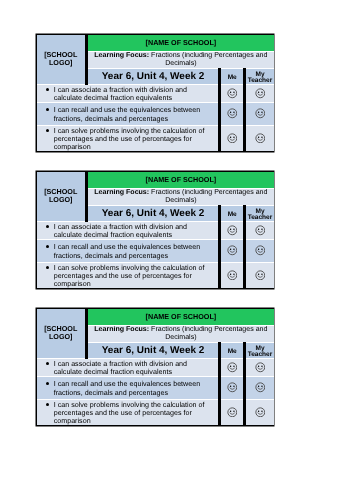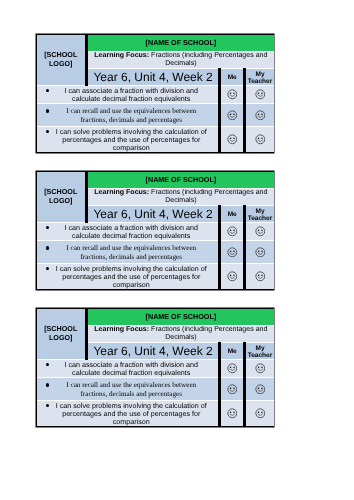--- a/index.html
+++ b/index.html
@@ -51,21 +51,21 @@
 
   col.c-logo    { width: 49.8px; }
   col.c-text    { width: 133.4px; }
   col.c-me      { width: 24.8px; }
   col.c-teacher { width: 29.3px; }
 
   tr.r-school { height: 16.3px; }
   tr.r-focus  { height: 16.8px; }
   tr.r-unit   { height: 14.5px; }
   tr.r-obj1   { height: 17.9px; }
-  tr.r-obj2   { height: 23px; font-family: Liberation Serif, serif; }
+  tr.r-obj2   { height: 23px; }
   tr.r-obj3   { height: 14px; }
 
   .logo-cell {
     background: #b8cce4;
     text-align: center;
     font-weight: bold;
     font-size: 7.2px;
     line-height: 8.5px;
   }
   .school-cell {
@@ -78,40 +78,39 @@
   .focus-cell {
     background: #dce3ee;
     text-align: center;
     font-size: 7.05px;
     line-height: 8.1px;
     padding: 0 5px;
   }
   .unit-cell {
     background: #b8cce4;
     text-align: center;
-    font-weight: normal;
-    font-size: 12px;
+    font-weight: bold;
+    font-size: 10px;
   }
   .colhead {
     background: #b8cce4;
     text-align: center;
     font-weight: bold;
     font-size: 6.5px;
     line-height: 6.4px;
   }
   .colhead span {
     display: block;
     position: relative;
     top: 1.6px;
   }
   .obj-cell {
     font-size: 7.15px;
     line-height: 8.3px;
     padding: 0 9.5px 0 0;
-    text-align: center;
   }
   .obj-cell ul {
     margin: 0;
     padding: 0 0 0 17.1px;
     list-style: none;
   }
   .obj-cell li {
     position: relative;
     top: 0.9px;
   }

